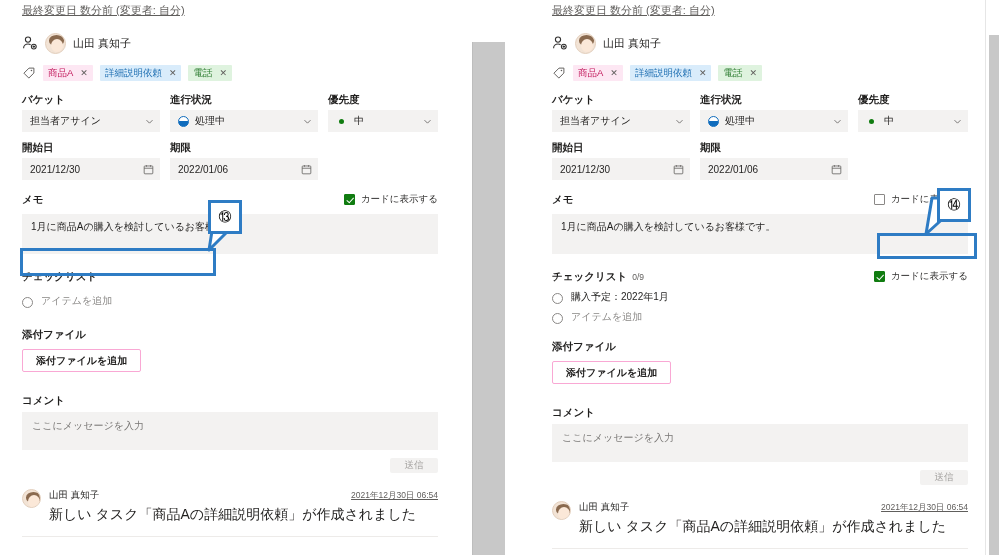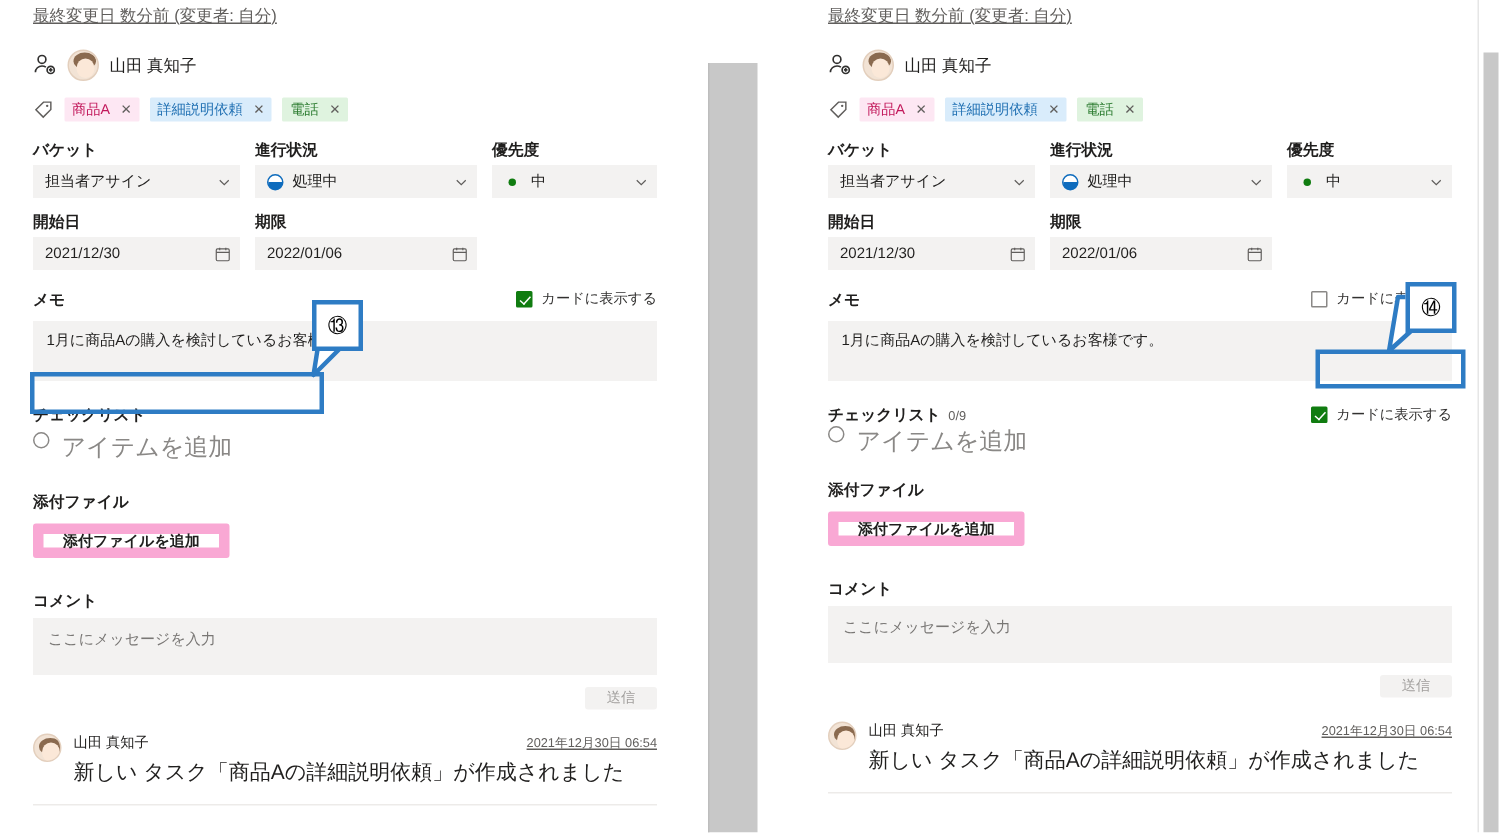--- a/index.html
+++ b/index.html
@@ -217,42 +217,42 @@
     transform: rotate(42deg);
   }
 
   
   .checklist-head {
     display: flex; align-items: baseline; gap: 5px;
   }
   .checklist-count { font-size: 8.5px; font-weight: normal; color: #605e5c; }
   .check-item {
     display: flex;
-    align-items: flex-start;
+    align-items: flex-end;
     gap: 8px;
     height: 20px;
-    font-size: 16px;
+    font-size: 10px;
     color: #201f1e;
   }
   .check-item.placeholder { color: #8a8886; }
   .radio-circle {
     width: 11px; height: 11px;
     border: 1.2px solid #8a8886;
     border-radius: 50%;
     flex: 0 0 11px;
   }
 
   
   .btn-outline {
     display: inline-flex;
     align-items: center;
     justify-content: center;
     height: 23px;
     padding: 0 13px;
-    border: 7px solid #f9a8d4;
+    border: 1px solid #f9a8d4;
     background: #ffffff;
     font-size: 10px;
     font-weight: bold;
     color: #201f1e;
     border-radius: 2px;
   }
   .btn-send {
     display: inline-flex;
     align-items: center;
     justify-content: center;
@@ -610,20 +610,24 @@
         <div class="checklist-head">
           <span class="section-label" style="margin:0">チェックリスト</span>
           <span class="checklist-count">0/9</span>
         </div>
         <div class="cb-row">
           <span class="cb checked"></span>
           <span>カードに表示する</span>
         </div>
       </div>
 
+      <div class="check-item">
+        <span class="radio-circle"></span>
+        <span>購入予定：2022年1月</span>
+      </div>
       <div class="check-item placeholder">
         <span class="radio-circle"></span>
         <span>アイテムを追加</span>
       </div>
 
       <div class="section-label" style="margin-top:16px">添付ファイル</div>
       <div style="margin-top:7px">
         <span class="btn-outline">添付ファイルを追加</span>
       </div>
 

